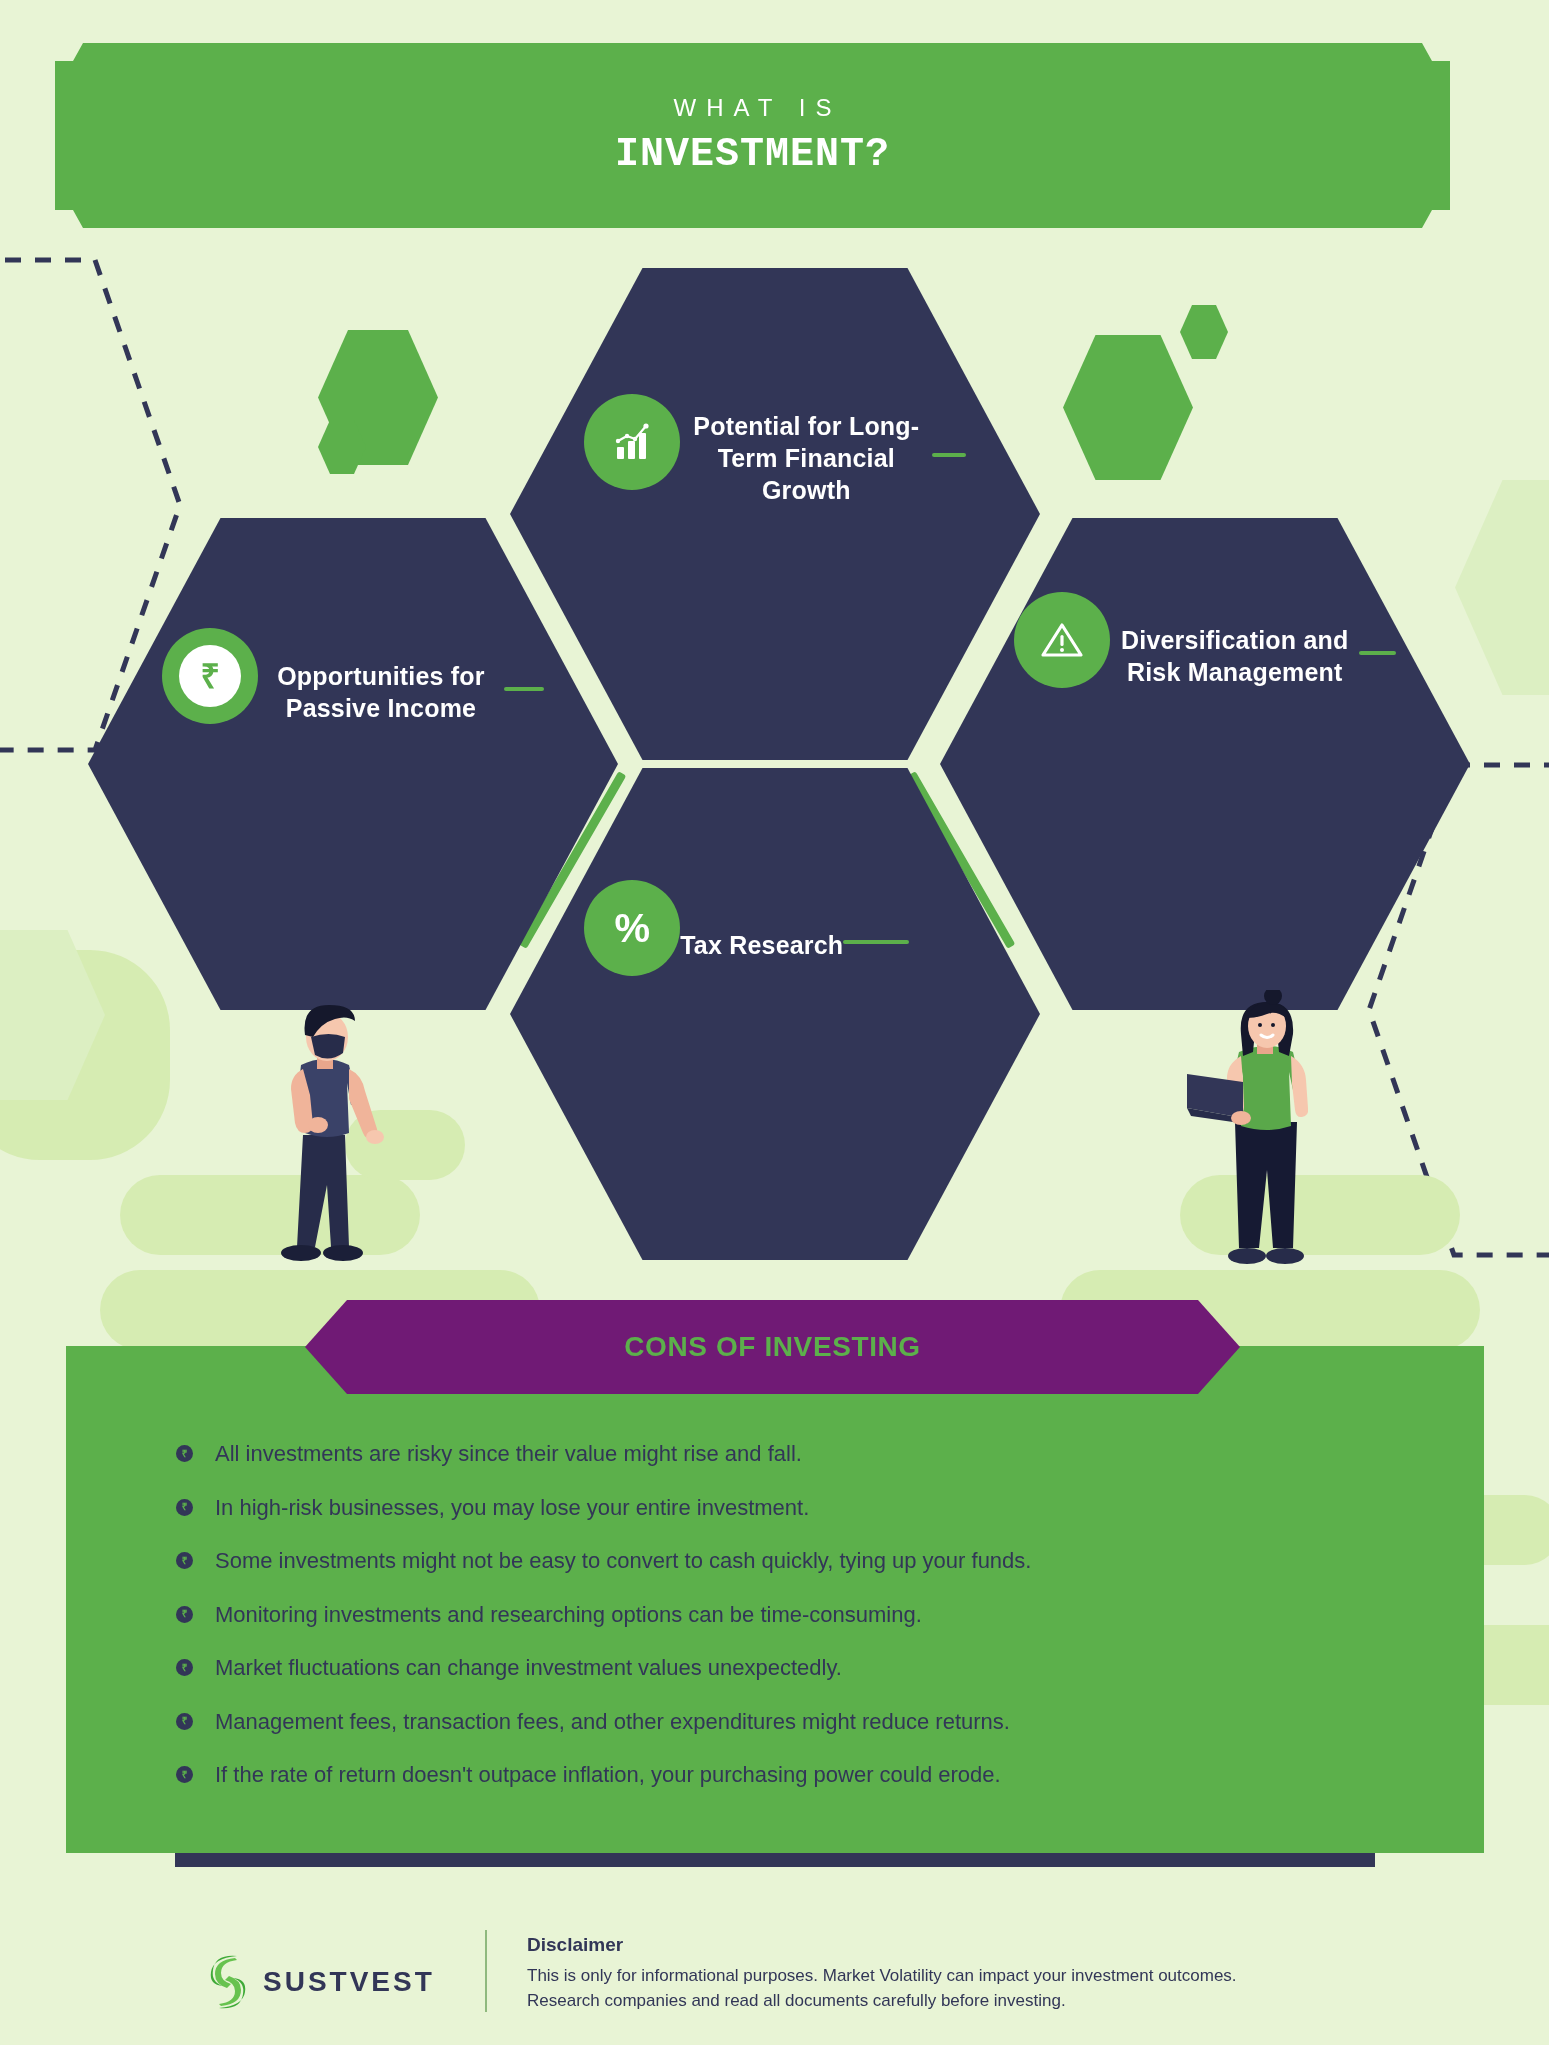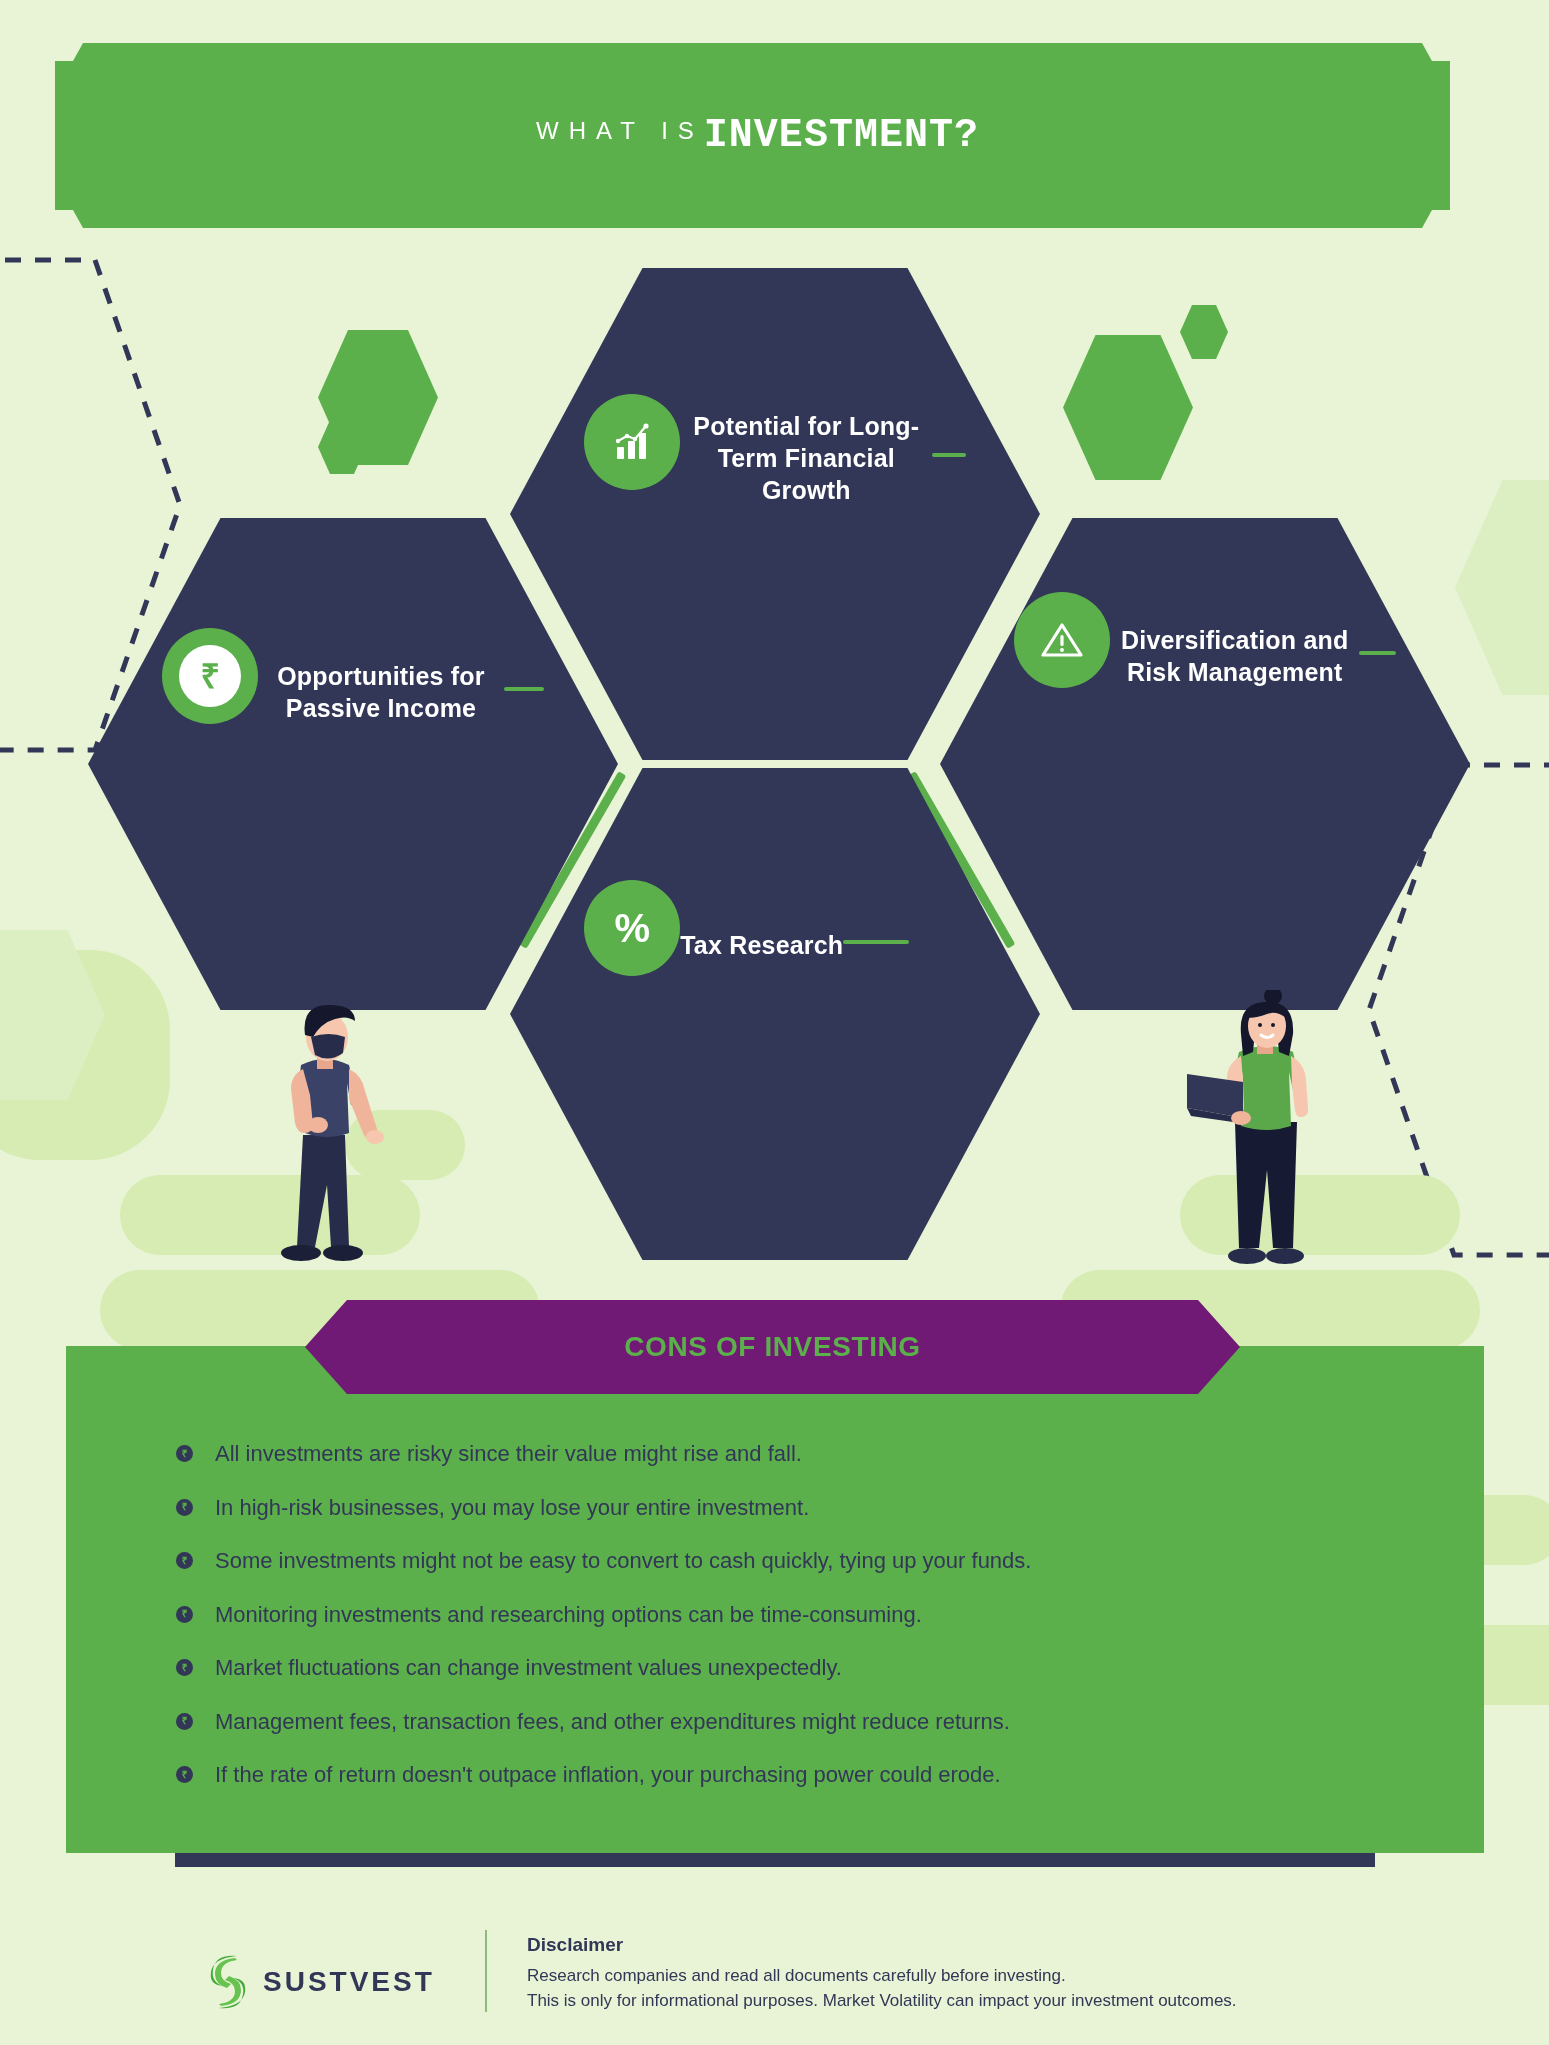--- a/index.html
+++ b/index.html
@@ -47,21 +47,21 @@
     clip-path: polygon(
       0 18px, 2px 18px,
       18px 18px, 28px 0,
       1367px 0, 1377px 18px,
       1395px 18px,
       1395px 167px,
       1377px 167px, 1367px 185px,
       28px 185px, 18px 167px,
       0 167px
     );
-    display: flex; flex-direction: row;
+    display: flex; flex-direction: column;
     align-items: center; justify-content: center;
   }
   #header-kicker {
     color: #ffffff;
     font-size: 24px;
     letter-spacing: 10px;
     font-weight: 500;
     text-align: center;
     margin-bottom: 10px;
     padding-left: 10px;
@@ -408,18 +408,18 @@
         <path d="M32 4 q-22 -2 -24 14 q-2 12 10 16 q-14 -1 -12 -14 q2 -14 26 -16 Z" fill="#3faa38"></path>
         <path d="M14 56 q22 2 24 -14 q2 -12 -10 -16 q14 1 12 14 q-2 14 -26 16 Z" fill="#3faa38"></path>
         <path d="M30 6 q-20 2 -20 16 q0 10 12 14 l4 -4 q-10 -3 -10 -11 q0 -11 16 -13 Z" fill="#67c24f"></path>
         <path d="M16 54 q20 -2 20 -16 q0 -10 -12 -14 l-4 4 q10 3 10 11 q0 11 -16 13 Z" fill="#67c24f"></path>
       </svg>
       <span id="footer-logo-text">SUSTVEST</span>
     </div>
     <div id="footer-divider"></div>
     <div id="footer-text">
       <div id="disclaimer-heading">Disclaimer</div>
+      <div class="disclaimer-line">This is only for informational purposes. Market Volatility can impact your investment outcomes.</div>
       <div class="disclaimer-line">Research companies and read all documents carefully before investing.</div>
-      <div class="disclaimer-line">This is only for informational purposes. Market Volatility can impact your investment outcomes.</div>
     </div>
   </div>
 
 </div>
 
 </body></html>

